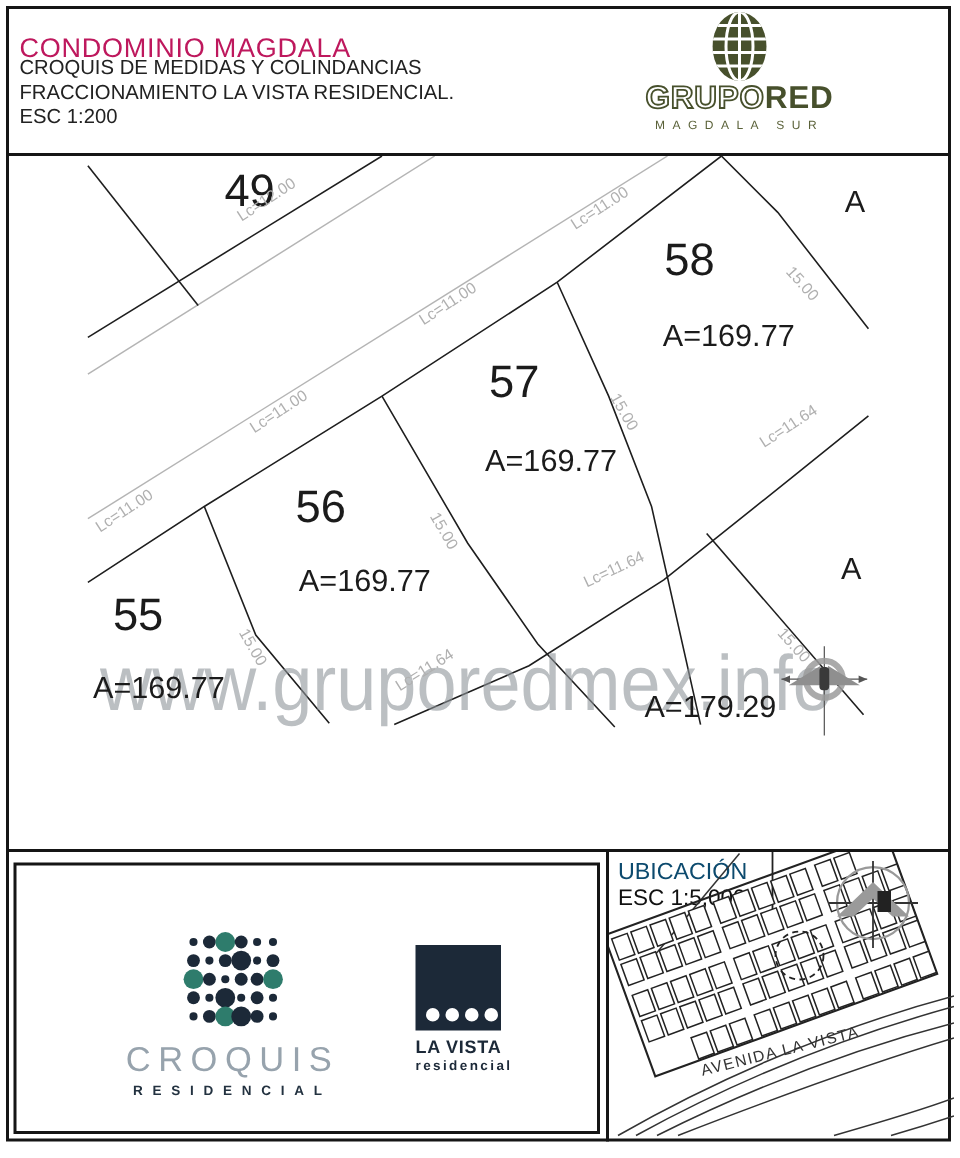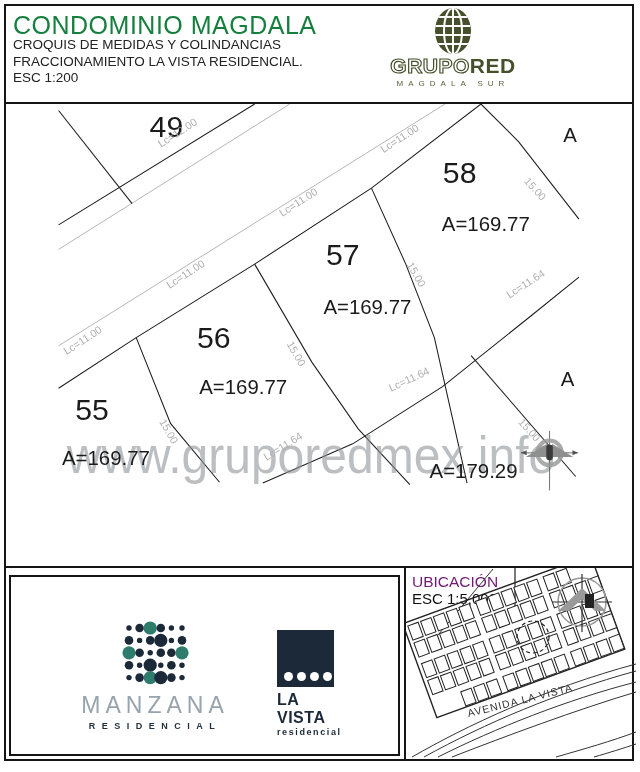--- a/index.html
+++ b/index.html
@@ -5,44 +5,44 @@
   html,body{margin:0;padding:0;background:#ffffff;}
   body{width:640px;height:772px;position:relative;font-family:"Liberation Sans",sans-serif;color:#1b1b1b;overflow:hidden;}
   .abs{position:absolute;}
   
   .outer{left:4px;top:4px;width:630px;height:757px;border:2px solid #151515;box-sizing:border-box;}
   .hsep-header{left:4px;top:102px;width:630px;height:2px;background:#151515;}
   .hsep-footer{left:4px;top:566px;width:630px;height:2px;background:#151515;}
   .vsep-footer{left:404px;top:566px;width:2px;height:195px;background:#151515;}
   .logos-box{left:9px;top:575px;width:391px;height:181px;border:2px solid #151515;box-sizing:border-box;background:#fff;}
   
-  .title{left:13px;top:11px;font-size:25px;letter-spacing:.5px;color:#15803d;}
+  .title{left:13px;top:22px;font-size:18px;letter-spacing:.5px;color:#be185d;}
   .sublines{left:13px;top:37px;font-size:13.5px;line-height:16.5px;color:#222;}
-  .gr-logo{left:388px;top:6px;width:130px;text-align:center;}
+  .gr-logo{left:428px;top:6px;width:130px;text-align:center;}
   .gr-globe{display:block;margin:0 auto;}
   .gr-word{font-size:21px;font-weight:800;color:#47502c;letter-spacing:.5px;line-height:20px;}
   .gr-word .grupo{color:#fff;-webkit-text-stroke:1.2px #47502c;font-weight:700;}
   .gr-tag{font-size:8px;letter-spacing:5px;color:#5a6138;margin-top:3px;}
   
   #map-svg{left:0;top:104px;}
   .lbl-num{font-size:37px;fill:#1b1b1b;}
   .lbl-area{font-size:25px;fill:#1b1b1b;}
   .lbl-meas{font-size:13px;fill:#b0b0b0;}
   .wmark{font-size:64px;fill:#8f959a;opacity:.6;}
   
   .magdala{left:55px;top:620px;width:200px;text-align:center;}
   .magdala .word{font-size:23px;letter-spacing:5px;color:#97a3ad;font-weight:400;margin-top:2px;}
   .magdala .tag{font-size:9px;letter-spacing:6.5px;color:#233240;font-weight:700;margin-top:2px;}
   .lavista{left:277px;top:630px;width:60px;text-align:left;}
   .lv-square{width:57px;height:57px;background:#1c2938;position:relative;}
   .lv-square .dot{position:absolute;bottom:6px;width:9px;height:9px;border-radius:50%;background:#fff;}
-  .lavista .word{font-size:16px;font-weight:700;color:#1c2938;letter-spacing:.5px;margin-top:4px;}
+  .lavista .word{font-size:12px;font-weight:700;color:#1c2938;letter-spacing:.5px;margin-top:4px;}
   .lavista .tag{font-size:9px;font-weight:700;color:#1c2938;letter-spacing:1.6px;}
   
-  .ubi-title{left:412px;top:573px;font-size:15.5px;color:#701a75;}
+  .ubi-title{left:412px;top:573px;font-size:15.5px;color:#0c4a6e;}
   .ubi-scale{left:412px;top:590px;font-size:15px;color:#111;}
   #minimap{left:406px;top:568px;}
   .mm-lot{fill:#ffffff;stroke:#222;stroke-width:1;}
   .mm-road{fill:none;stroke:#333;stroke-width:1;}
   .mm-ave-label{font-size:10.5px;fill:#333;letter-spacing:1px;}
 </style>
 </head>
 <body>
 
 <div class="abs outer"></div>
@@ -170,21 +170,21 @@
       <circle cx="40.8" cy="45.2" r="2.7" fill="#1c2938"></circle>
       <circle cx="51.4" cy="45.2" r="4.3" fill="#1c2938"></circle>
       <circle cx="62" cy="45.2" r="2.7" fill="#1c2938"></circle>
       <circle cx="9" cy="57.6" r="2.7" fill="#1c2938"></circle>
       <circle cx="19.6" cy="57.6" r="4.3" fill="#1c2938"></circle>
       <circle cx="30.2" cy="57.6" r="6.6" fill="#2e7c6c"></circle>
       <circle cx="40.8" cy="57.6" r="6.6" fill="#1c2938"></circle>
       <circle cx="51.4" cy="57.6" r="4.3" fill="#1c2938"></circle>
       <circle cx="62" cy="57.6" r="2.7" fill="#1c2938"></circle>
     </svg>
-  <div class="word">MANZANA</div>
+  <div class="word">CROQUIS</div>
   <div class="tag">RESIDENCIAL</div>
 </div>
 
 <div class="abs lavista">
   <div class="lv-square">
     <span class="dot" style="left:7px"></span>
     <span class="dot" style="left:20px"></span>
     <span class="dot" style="left:33px"></span>
     <span class="dot" style="left:46px"></span>
   </div>

